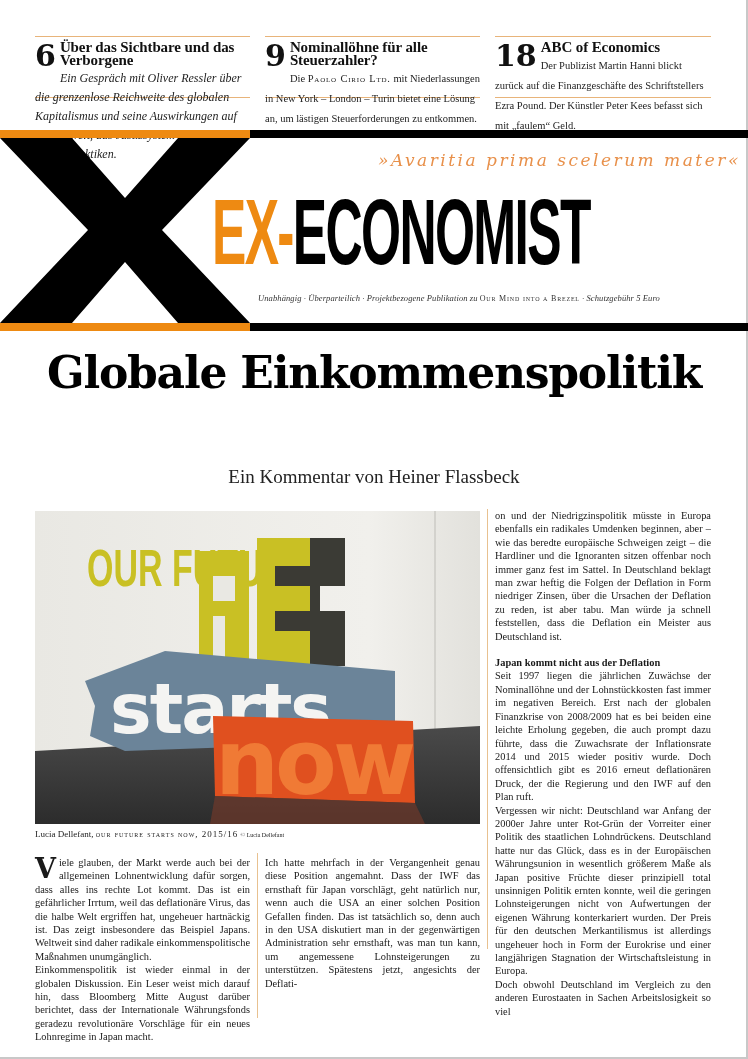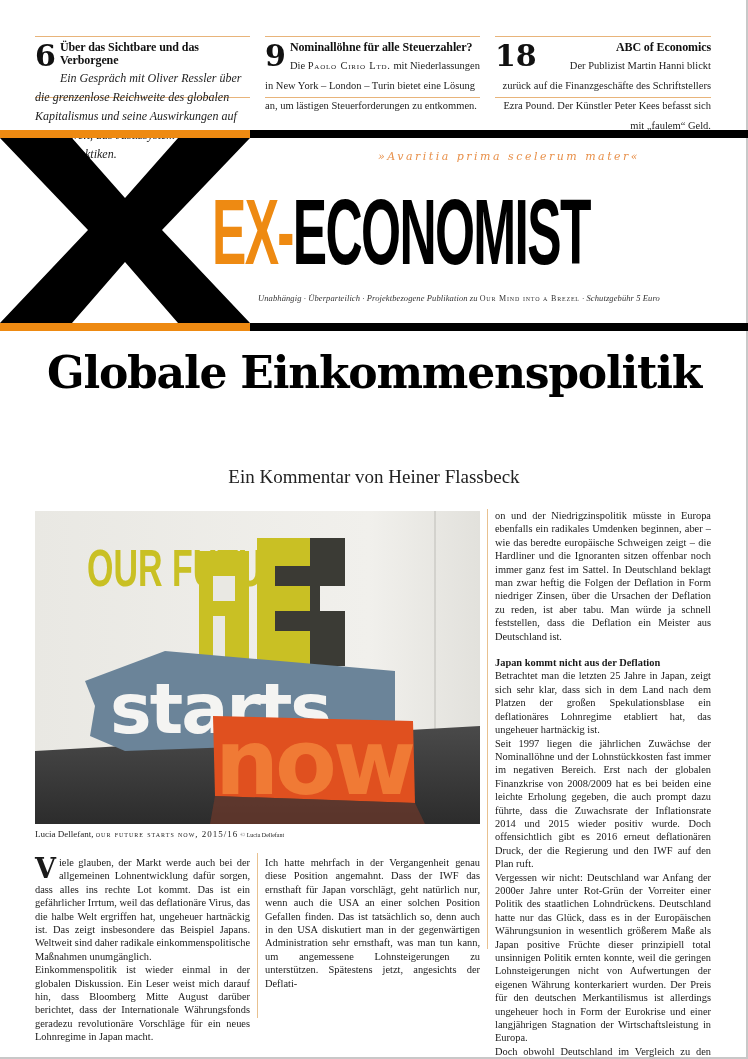--- a/index.html
+++ b/index.html
@@ -3,33 +3,33 @@
 <meta charset="utf-8">
 <style>
   html, body { margin:0; padding:0; background:#ffffff; }
   body { width:748px; height:1059px; position:relative; overflow:hidden; font-family:"DejaVu Serif", serif; color:#1a1a1a; }
   .page-border { position:absolute; top:0; right:0; width:2px; height:1059px; background:#c8c8c8; }
   .page-border-bottom { position:absolute; left:0; bottom:0; width:748px; height:2px; background:#c8c8c8; }
 
   
   .teaser { position:absolute; top:36px; border-top:1px solid #e8b47a; border-bottom:1px solid #e8b47a; padding:4px 0 6px 0; height:62px; box-sizing:border-box; }
   .teaser-num { float:left; font-family:"DejaVu Serif", serif; font-weight:bold; font-size:30px; line-height:28px; margin-right:4px; margin-top:1px; color:#111; }
-  .teaser-title { display:block; font-weight:bold; font-size:12px; line-height:13px; color:#111; font-family:"Liberation Serif", serif; letter-spacing:-0.1px; }
+  .teaser-title { display:block; font-weight:bold; font-size:15px; line-height:13px; color:#111; font-family:"Liberation Serif", serif; letter-spacing:-0.1px; }
   .teaser-text { font-size:10.5px; line-height:16px; font-family:"Liberation Serif", serif; color:#222; }
   .teaser-text.italic { font-style:italic; font-size:12px; line-height:15px; }
   .smallcaps { font-variant:small-caps; letter-spacing:0.8px;margin-top:16px; }
 
   
   .bar { position:absolute; height:8px; }
   .bar-top-orange { top:130px; left:0; width:250px; background:#ee8a12; }
   .bar-top-black { top:130px; left:250px; width:498px; background:#000; }
   .bar-bot-orange { top:323px; left:0; width:250px; background:#ee8a12; }
   .bar-bot-black { top:323px; left:250px; width:498px; background:#000; }
   .logo-x { position:absolute; left:0; top:138px; width:250px; height:185px; }
-  .tagline { position:absolute; left:378px; top:150px; font-family:"DejaVu Serif", serif; font-style:italic; font-size:11px; color:#e8904a; letter-spacing:2.5px; }
+  .tagline { position:absolute; left:378px; top:150px; font-family:"DejaVu Serif", serif; font-style:italic; font-size:17px; color:#e8904a; letter-spacing:2.5px; }
   .brand { position:absolute; left:212px; top:172px; height:120px; font-family:"Liberation Sans", sans-serif; font-weight:bold; font-size:92px; line-height:120px; white-space:nowrap; letter-spacing:-3px; transform:scaleX(0.56); transform-origin:left top; }
   .brand-ex { color:#ee8a12; }
   .brand-eco { color:#000; }
   .masthead-sub { position:absolute; left:258px; top:293px; font-family:"Liberation Serif", serif; font-style:italic; font-size:8.5px; color:#333; white-space:nowrap; letter-spacing:0.1px; }
 
   
   .headline { position:absolute; left:0; top:348px; width:748px; text-align:center; font-family:"DejaVu Serif", serif; font-weight:bold; font-size:44px; line-height:50px; letter-spacing:-1.2px; color:#000; }
   .byline { position:absolute; left:0; top:466px; width:748px; text-align:center; font-family:"Liberation Serif", serif; font-size:19px; color:#222; }
 
   
@@ -59,21 +59,21 @@
 <div class="teaser" style="left:35px;width:215px;">
   <span class="teaser-num">6</span>
   <span class="teaser-title">Über das Sichtbare und das Verborgene</span>
   <span class="teaser-text italic">Ein Gespräch mit Oliver Ressler über die grenzenlose Reichweite des globalen Kapitalismus und seine Auswirkungen auf die Umwelt, das Justizsystem und Finanzpraktiken.</span>
 </div>
 <div class="teaser" style="left:265px;width:215px;">
   <span class="teaser-num">9</span>
   <span class="teaser-title">Nominallöhne für alle Steuerzahler?</span>
   <span class="teaser-text"><span>Die </span><span class="smallcaps">Paolo Cirio Ltd.</span><span> mit Niederlassungen in New York – London – Turin bietet eine Lösung an, um lästigen Steuerforderungen zu entkommen.</span></span>
 </div>
-<div class="teaser" style="left:495px;width:216px;text-align:right;">
+<div class="teaser" style="left:495px;width:216px;">
   <span class="teaser-num">18</span>
   <span class="teaser-title">ABC of Economics</span>
   <span class="teaser-text">Der Publizist Martin Hanni blickt zurück auf die Finanzgeschäfte des Schriftstellers Ezra Pound. Der Künstler Peter Kees befasst sich mit „faulem“ Geld.</span>
 </div>
 
 <div class="bar bar-top-orange"></div>
 <div class="bar bar-top-black"></div>
 <svg class="logo-x" viewBox="0 0 250 185" preserveAspectRatio="none">
   <polygon points="0,0 72,0 125,60 178,0 250,0 162,92 250,185 178,185 125,124 72,185 0,185 88,92" fill="#000"></polygon>
 </svg>
@@ -137,17 +137,16 @@
   <p>Einkommenspolitik ist wieder einmal in der globalen Diskussion. Ein Leser weist mich darauf hin, dass Bloomberg Mitte August darüber berichtet, dass der Internationale Währungsfonds geradezu revolutionäre Vorschläge für ein neues Lohnregime in Japan macht.</p>
 </div>
 
 <div class="col col2">
   <p>Ich hatte mehrfach in der Vergangenheit genau diese Position angemahnt. Dass der IWF das ernsthaft für Japan vorschlägt, geht natürlich nur, wenn auch die USA an einer solchen Position Gefallen finden. Das ist tatsächlich so, denn auch in den USA diskutiert man in der gegenwärtigen Administration sehr ernsthaft, was man tun kann, um angemessene Lohnsteigerungen zu unterstützen. Spätestens jetzt, angesichts der Deflati-</p>
 </div>
 
 <div class="col col3">
   <p>on und der Niedrigzinspolitik müsste in Europa ebenfalls ein radikales Umdenken beginnen, aber – wie das beredte europäische Schweigen zeigt – die Hardliner und die Ignoranten sitzen offenbar noch immer ganz fest im Sattel. In Deutschland beklagt man zwar heftig die Folgen der Deflation in Form niedriger Zinsen, über die Ursachen der Deflation zu reden, ist aber tabu. Man würde ja schnell feststellen, dass die Deflation ein Meister aus Deutschland ist.</p>
   <p class="subhead">Japan kommt nicht aus der Deflation</p>
-  <p>Betrachtet man die letzten 25 Jahre in Japan, zeigt sich sehr klar, dass sich in dem Land nach dem Platzen der großen Spekulationsblase ein deflationäres Lohnregime etabliert hat, das ungeheuer hartnäckig ist.</p>
   <p>Seit 1997 liegen die jährlichen Zuwächse der Nominallöhne und der Lohnstückkosten fast immer im negativen Bereich. Erst nach der globalen Finanzkrise von 2008/2009 hat es bei beiden eine leichte Erholung gegeben, die auch prompt dazu führte, dass die Zuwachsrate der Inflationsrate 2014 und 2015 wieder positiv wurde. Doch offensichtlich gibt es 2016 erneut deflationären Druck, der die Regierung und den IWF auf den Plan ruft.</p>
   <p>Vergessen wir nicht: Deutschland war Anfang der 2000er Jahre unter Rot-Grün der Vorreiter einer Politik des staatlichen Lohndrückens. Deutschland hatte nur das Glück, dass es in der Europäischen Währungsunion in wesentlich größerem Maße als Japan positive Früchte dieser prinzipiell total unsinnigen Politik ernten konnte, weil die geringen Lohnsteigerungen nicht von Aufwertungen der eigenen Währung konterkariert wurden. Der Preis für den deutschen Merkantilismus ist allerdings ungeheuer hoch in Form der Eurokrise und einer langjährigen Stagnation der Wirtschaftsleistung in Europa.</p>
   <p>Doch obwohl Deutschland im Vergleich zu den anderen Eurostaaten in Sachen Arbeitslosigkeit so viel</p>
 </div>
 
 </body></html>

